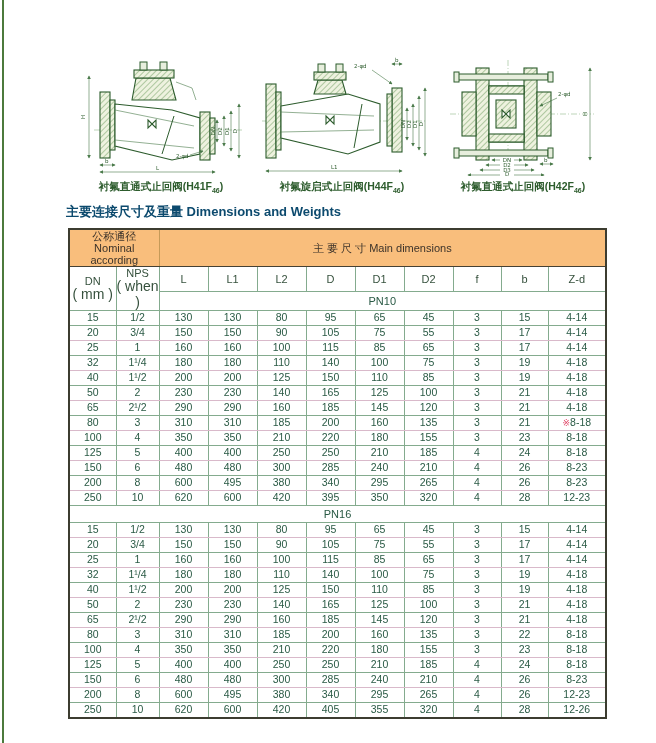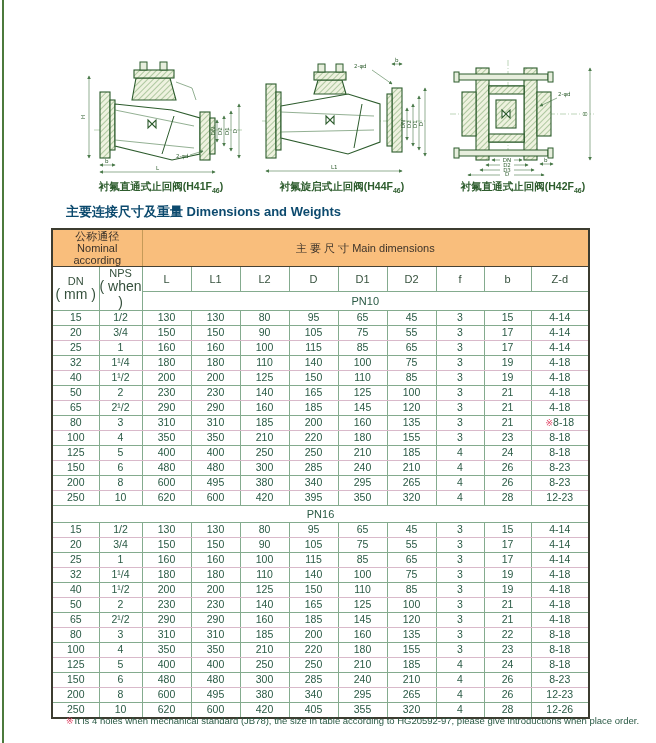--- a/index.html
+++ b/index.html
@@ -22,21 +22,21 @@
   .thin{fill:none;stroke:#4a7a4a;stroke-width:0.6;}
   .cl{stroke:#7aa871;stroke-width:0.5;stroke-dasharray:6 2 1 2;fill:none;}
   .dim{stroke:#4a7a4a;stroke-width:0.6;fill:none;marker-start:url(#ar);marker-end:url(#ar);}
   .dimplain{stroke:#4a7a4a;stroke-width:0.6;fill:none;}
   .dimtext{font-family:"DejaVu Sans",sans-serif;font-size:5.5px;fill:#2d5c2d;}
 
   
   .section-title{position:absolute;left:66px;top:203px;font-size:13px;font-weight:bold;color:#0c4a6e;}
 
   
-  table{position:absolute;left:51px;top:228px;width:537px;border-collapse:collapse;table-layout:fixed;
+  table{position:absolute;left:68px;top:228px;width:537px;border-collapse:collapse;table-layout:fixed;
         border:2px solid #3c3c30;}
   th,td{border:1px solid #84ab8e;text-align:center;vertical-align:middle;padding:0;
         font-size:10.5px;font-weight:normal;color:#2a5a45;line-height:1.1;}
   thead tr.top-row{height:28px;}
   thead tr.col-row th{height:21px;font-size:11px;color:#35503c;}
   .orange{background:#f9be7c;border-color:#c69a58;border-bottom:1.5px solid #454034;color:#3c332a;font-size:11px;}
   .band-cell{height:16px;font-size:11px;}
   tbody tr{height:15px;}
   tbody tr:nth-child(even) td{border-bottom-color:#d9b9ca;}
   .unit{font-size:14px;}
@@ -571,16 +571,13 @@
           <td>405</td>
           <td>355</td>
           <td>320</td>
           <td>4</td>
           <td>28</td>
           <td>12-26</td>
         </tr>
       </tbody>
   </table>
 
-  <div class="note note2">
-    <span class="fn-marker">※</span><span>It is 4 holes when mechanical standard (JB78), the size in table according to HG20592-97, please give introductions when place order.</span>
-  </div>
 </div>
 
 </body></html>

